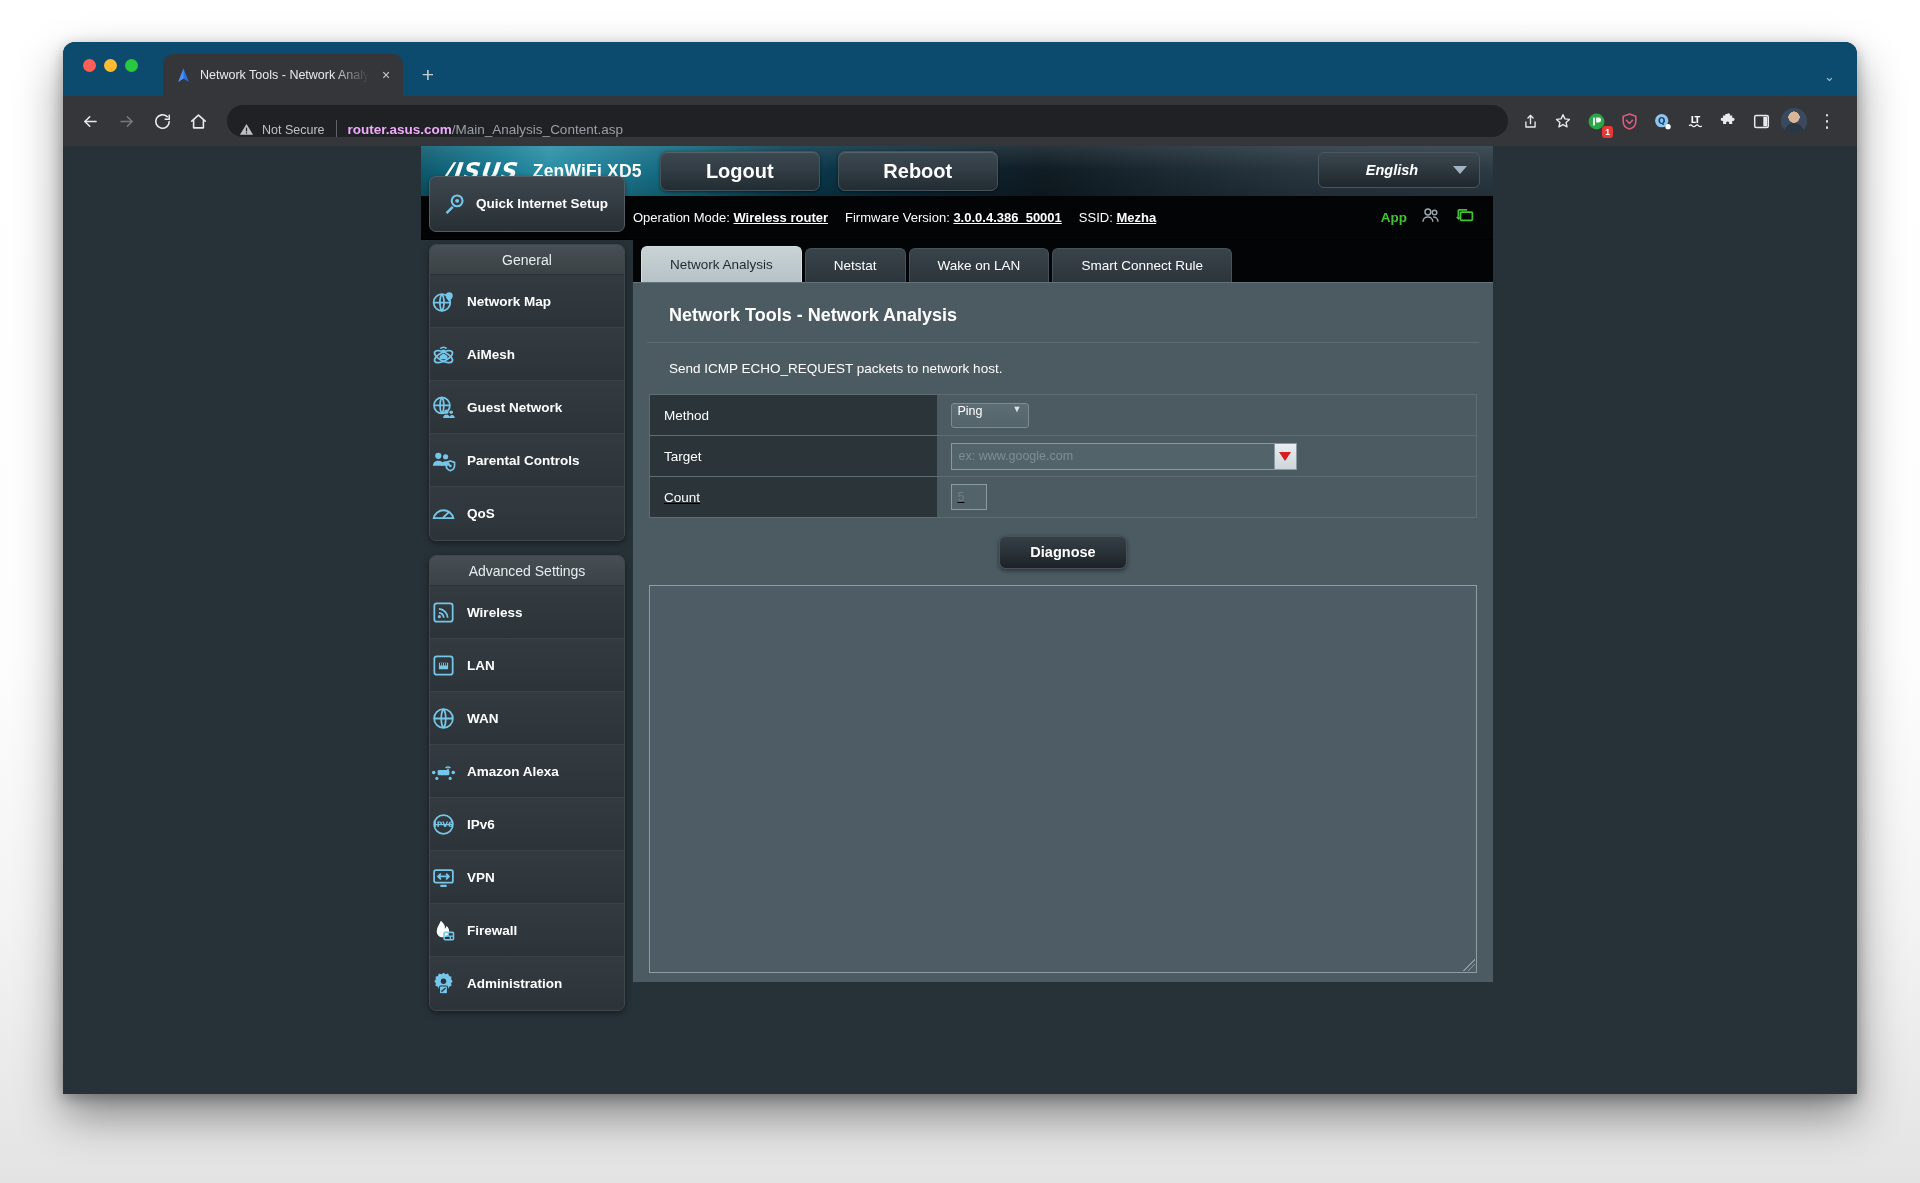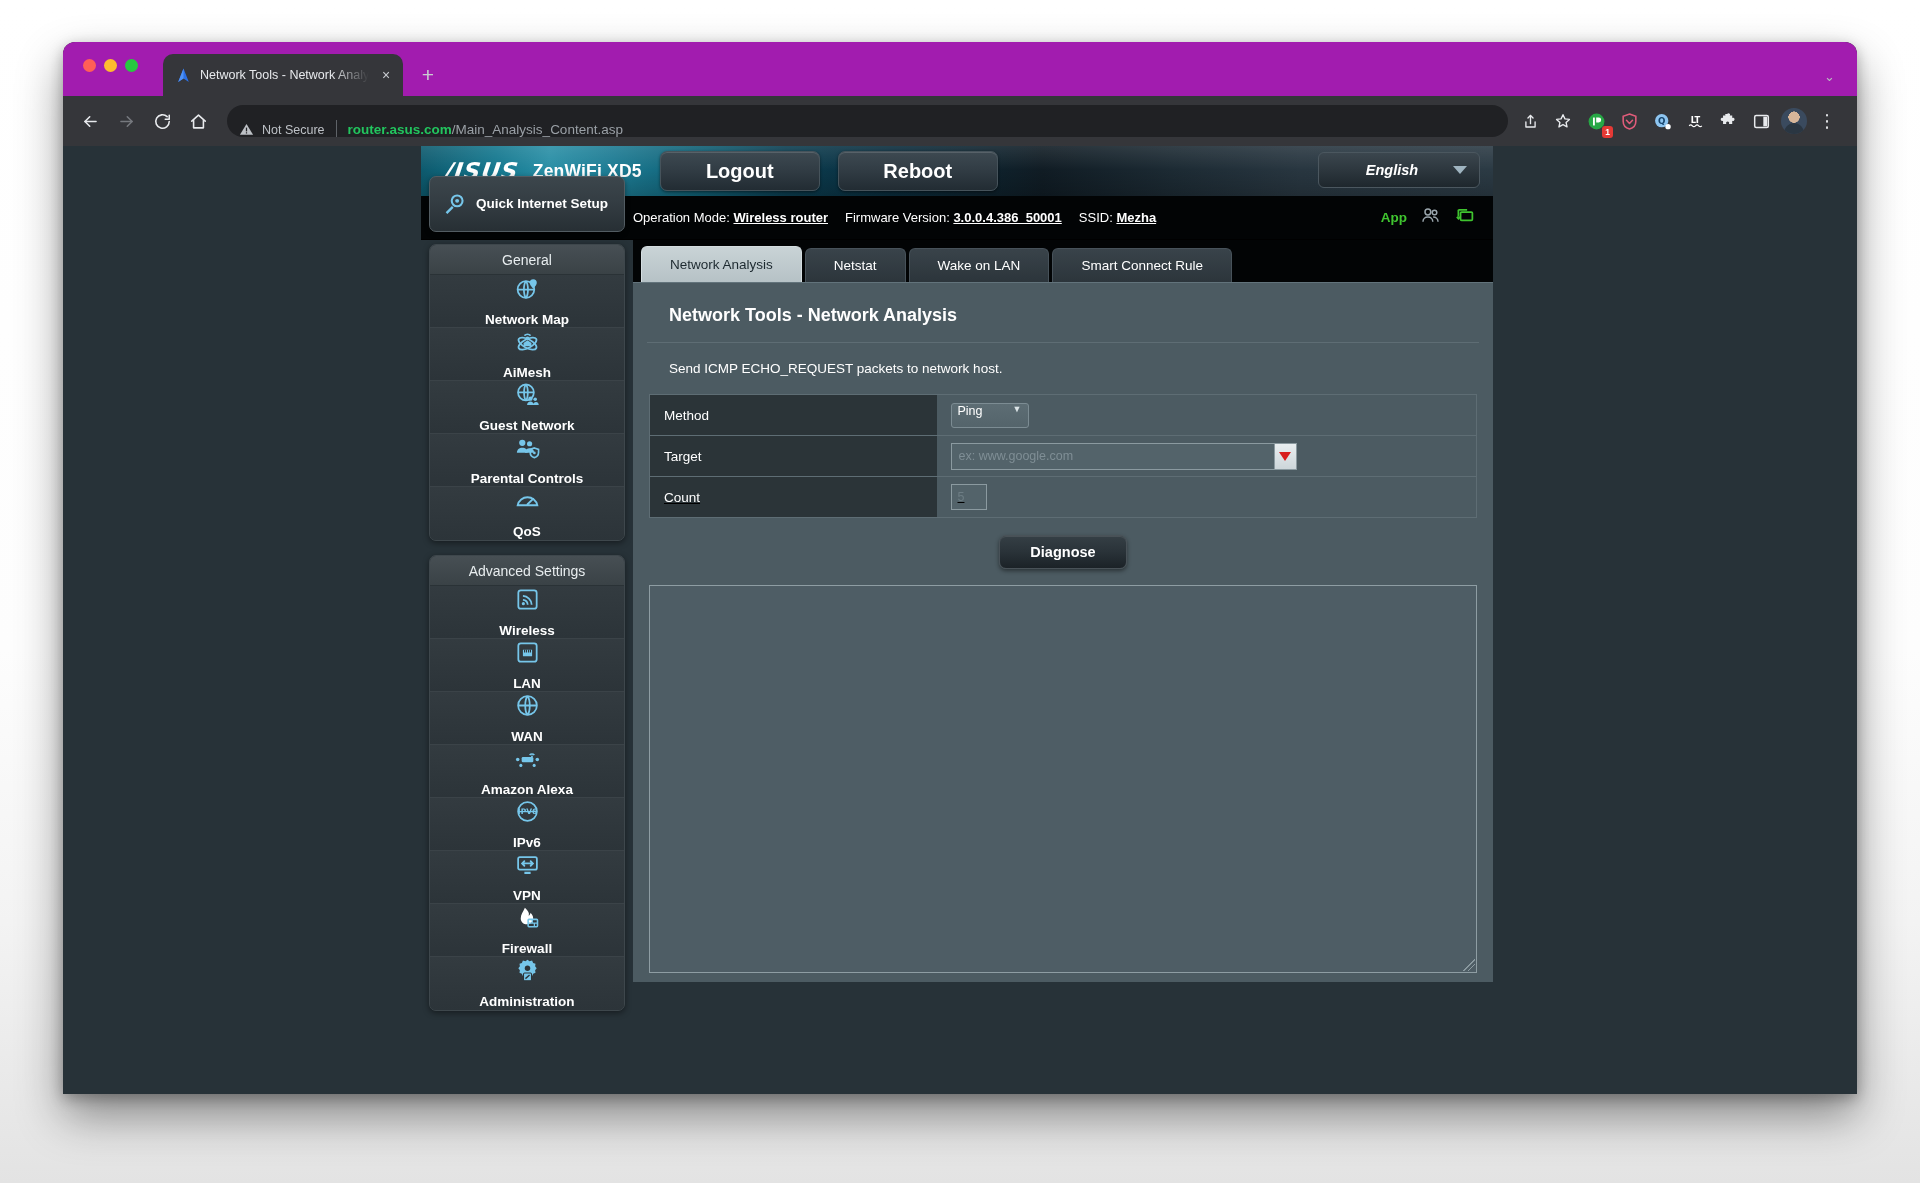--- a/index.html
+++ b/index.html
@@ -21,21 +21,21 @@
     background: #202124;
     border-radius: 12px 12px 0 0;
     box-shadow: 0 22px 46px rgba(0,0,0,0.42), 0 4px 14px rgba(0,0,0,0.28);
     overflow: hidden;
   }
 
   
   #tab-strip {
     position: relative;
     height: 54px;
-    background: #a21caf;
+    background: #0c4a6e;
     display: flex;
     align-items: flex-end;
     padding-left: 14px;
   }
   #traffic-lights {
     position: absolute;
     left: 20px; top: 17px;
     display: flex; gap: 8px;
     z-index: 5;
   }
@@ -116,21 +116,21 @@
     display: flex;
     align-items: flex-end;
     padding: 0 12px;
     gap: 8px;
     min-width: 0;
   }
   #not-secure-icon { color: #bdc1c6; display: flex; align-items: center; }
   #not-secure-text { font-size: 12.5px; color: #bdc1c6; white-space: nowrap; }
   #omnibox-divider { width: 1px; height: 17px; background: #5f6368; margin: 0 3px; }
   #omnibox-url { font-size: 13.5px; white-space: nowrap; overflow: hidden; }
-  #omnibox-url .host { color: #22c55e; font-weight: bold; }
+  #omnibox-url .host { color: #f0abfc; font-weight: bold; }
   #omnibox-url .path { color: #9aa0a6; }
 
   #toolbar-actions { display: flex; align-items: center; gap: 1px; margin-left: 4px; }
   .tb-icon {
     width: 32px; height: 32px;
     display: flex; align-items: center; justify-content: center;
     color: #e8eaed;
     border-radius: 50%;
     position: relative;
     flex: 0 0 32px;
@@ -302,24 +302,23 @@
     color: #e8edef;
     font-size: 14px;
     display: flex; align-items: center; justify-content: center;
     border-bottom: 1px solid #2a3236;
   }
   .menu-item {
     height: 53px;
     display: flex;
     align-items: center;
     gap: 11px;
-    padding: 0 18px;
+    padding: 0 0;
     border-bottom: 1px solid #3b4348;
     background: linear-gradient(180deg, #333b40 0%, #2c3439 100%);
-    flex-direction: column;
   }
   .menu-item:last-child { border-bottom: none; }
   .menu-item .mi-label { font-size: 13.5px; font-weight: bold; color: #ffffff; }
   .mi-icon { width: 26px; height: 26px; flex: 0 0 26px; display: flex; align-items: center; justify-content: center; }
 
   
   #content-area {
     margin-left: 212px;
     width: 860px;
     position: relative;

